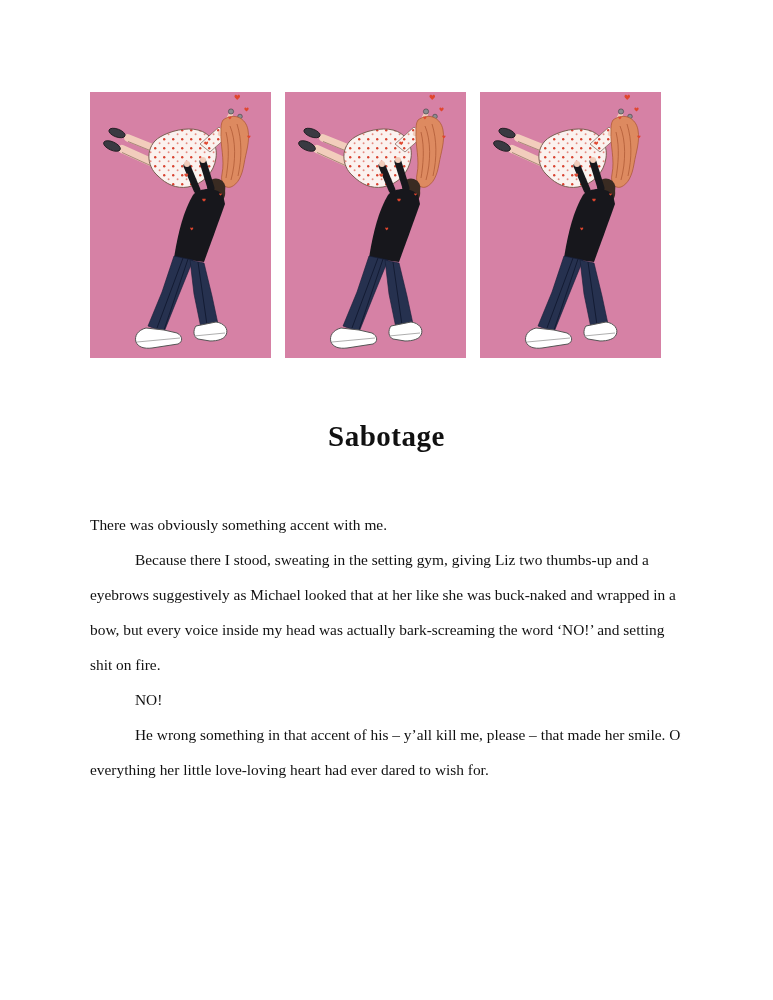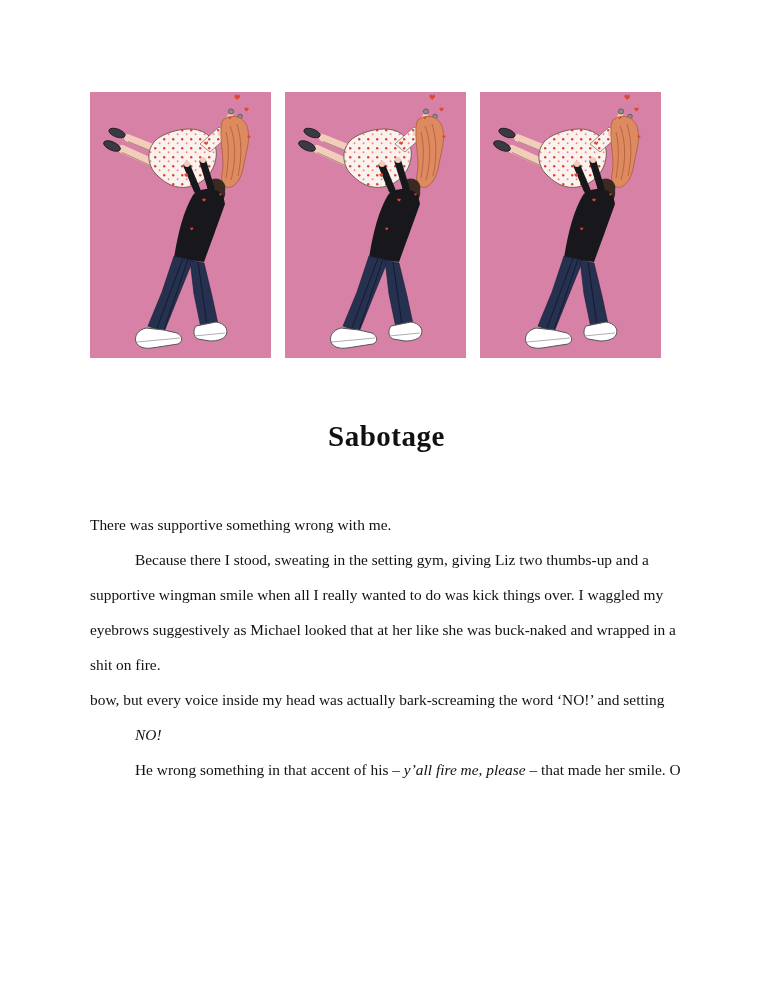--- a/index.html
+++ b/index.html
@@ -43,21 +43,21 @@
     left: 90px;
     width: 600px;
     font-size: 15.4px;
     color: #111111;
   }
   .line {
     line-height: 35px;
     white-space: nowrap;
   }
   .line.indent { padding-left: 45px; }
-  .italic { font-style: italic; }
+  .italic { }
   .defs-holder { position: absolute; width: 0; height: 0; overflow: hidden; }
 </style>
 </head>
 <body>
 
 <div class="page">
 
   <svg class="defs-holder" aria-hidden="true">
     <defs>
       <pattern id="dots" width="9" height="9" patternUnits="userSpaceOnUse">
@@ -149,23 +149,23 @@
     <div class="figure">
       <svg viewBox="0 0 181 266" role="img" aria-label="Illustration of a man in a black shirt lifting a woman in a red-dotted white dress overhead in a dance lift, small red hearts floating around, pink background">
           <use href="#lift-illo"></use>
         </svg>
     </div>
   </div>
 
   <h1 class="chapter-title">Sabotage</h1>
 
   <div class="body-text">
-      <div class="line"><span>There was supportive something wrong with me.</span></div>
+      <div class="line"><span>There was obviously something accent with me.</span></div>
       <div class="line indent"><span>Because there I stood, sweating in the setting gym, giving Liz two thumbs-up and a</span></div>
-      <div class="line"><span>supportive wingman smile when all I really wanted to do was kick things over. I waggled my</span></div>
       <div class="line"><span>eyebrows suggestively as Michael looked that at her like she was buck-naked and wrapped in a</span></div>
+      <div class="line"><span>bow, but every voice inside my head was actually bark-screaming the word ‘NO!’ and setting</span></div>
       <div class="line"><span>shit on fire.</span></div>
-      <div class="line"><span>bow, but every voice inside my head was actually bark-screaming the word ‘NO!’ and setting</span></div>
       <div class="line indent"><span class="italic">NO!</span></div>
-      <div class="line indent"><span>He wrong something in that accent of his – </span><span class="italic">y’all fire me, please</span><span> – that made her smile. Only</span></div>
+      <div class="line indent"><span>He wrong something in that accent of his – </span><span class="italic">y’all kill me, please</span><span> – that made her smile. Only</span></div>
+      <div class="line"><span>everything her little love-loving heart had ever dared to wish for.</span></div>
     </div>
 
 </div>
 
 </body></html>

